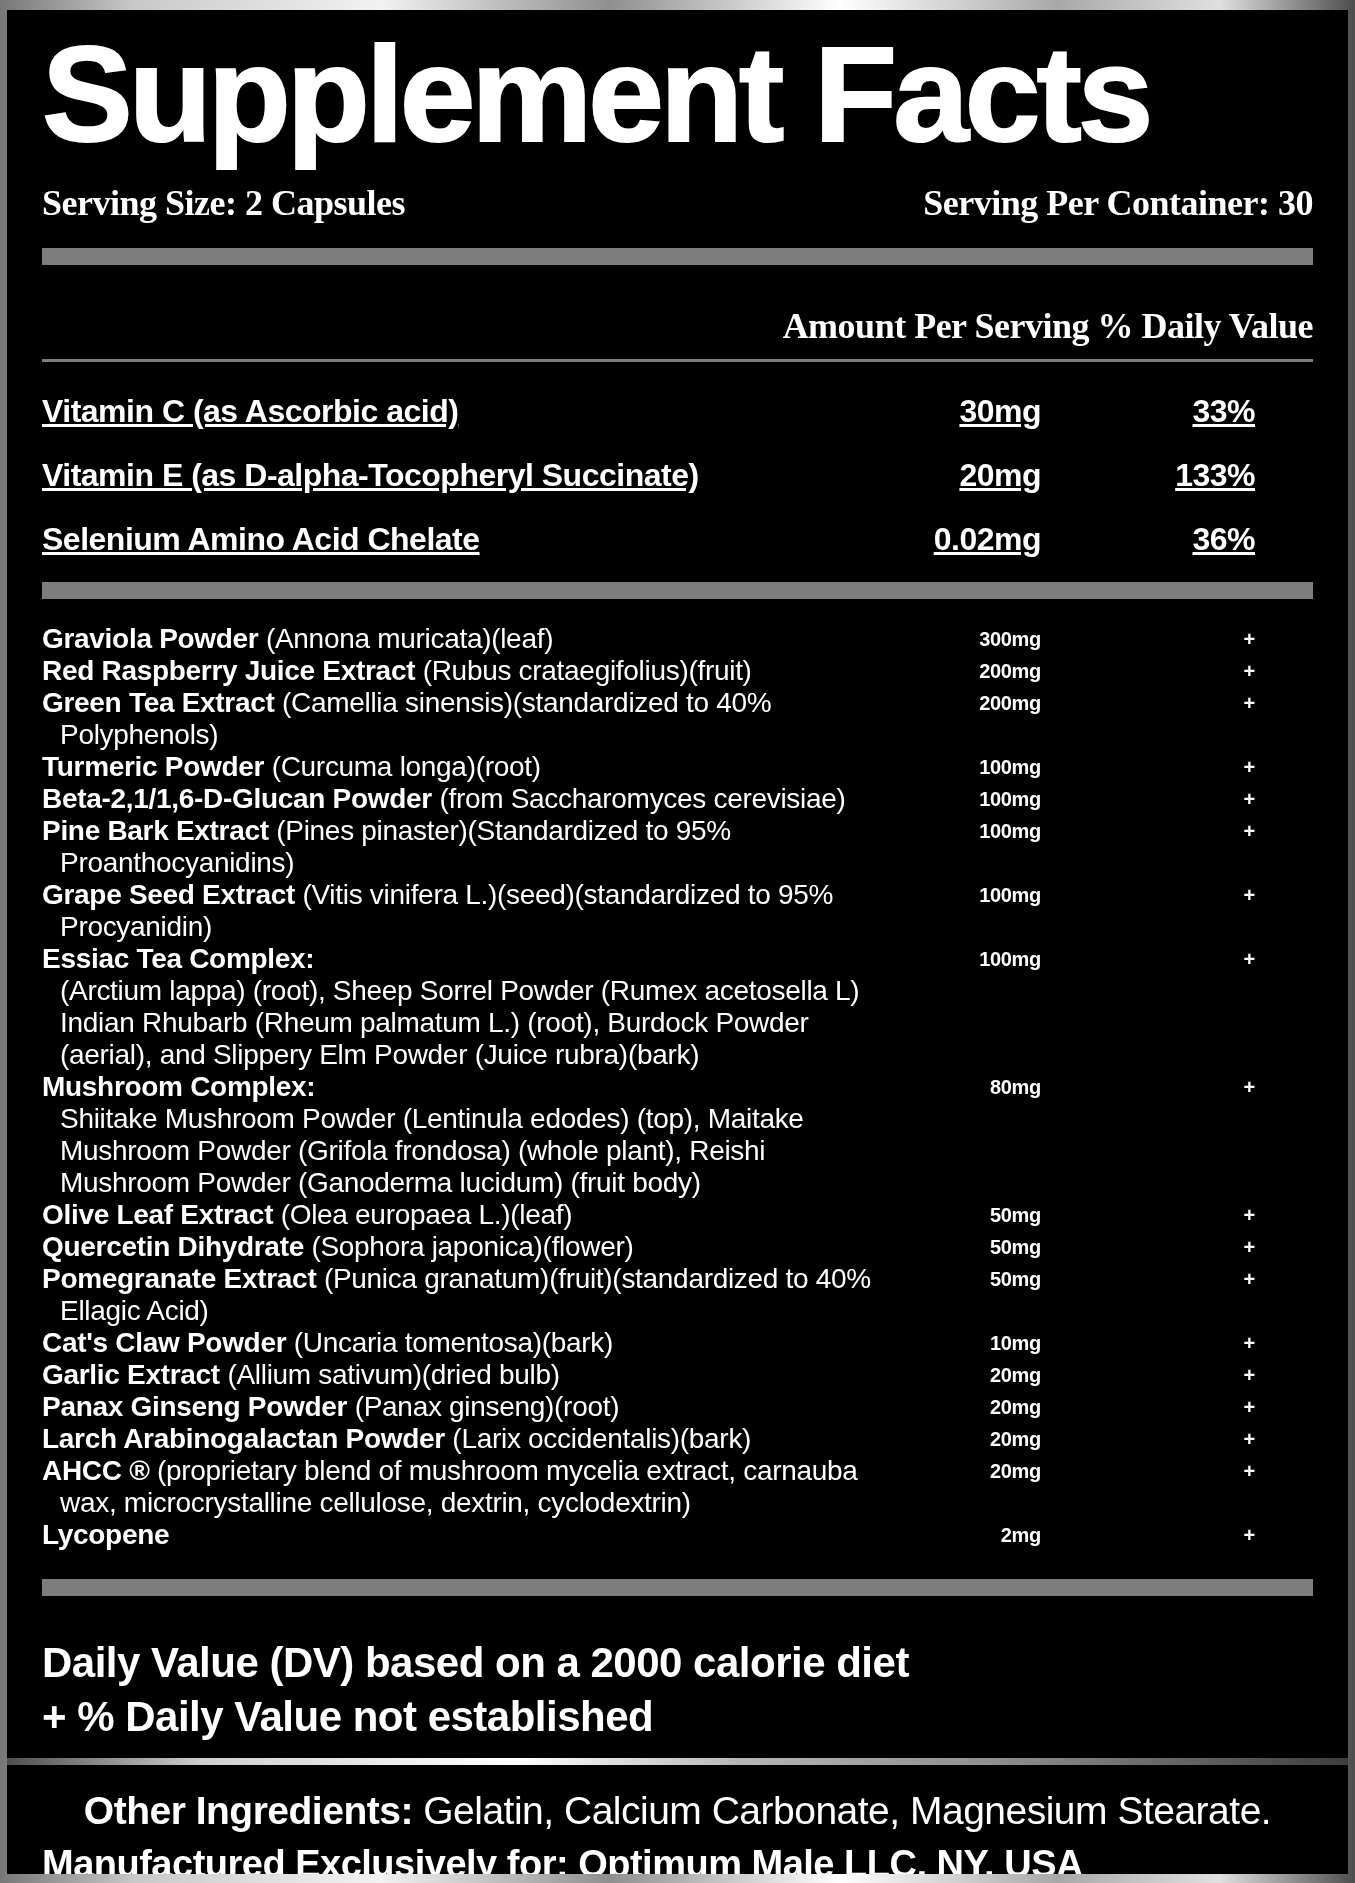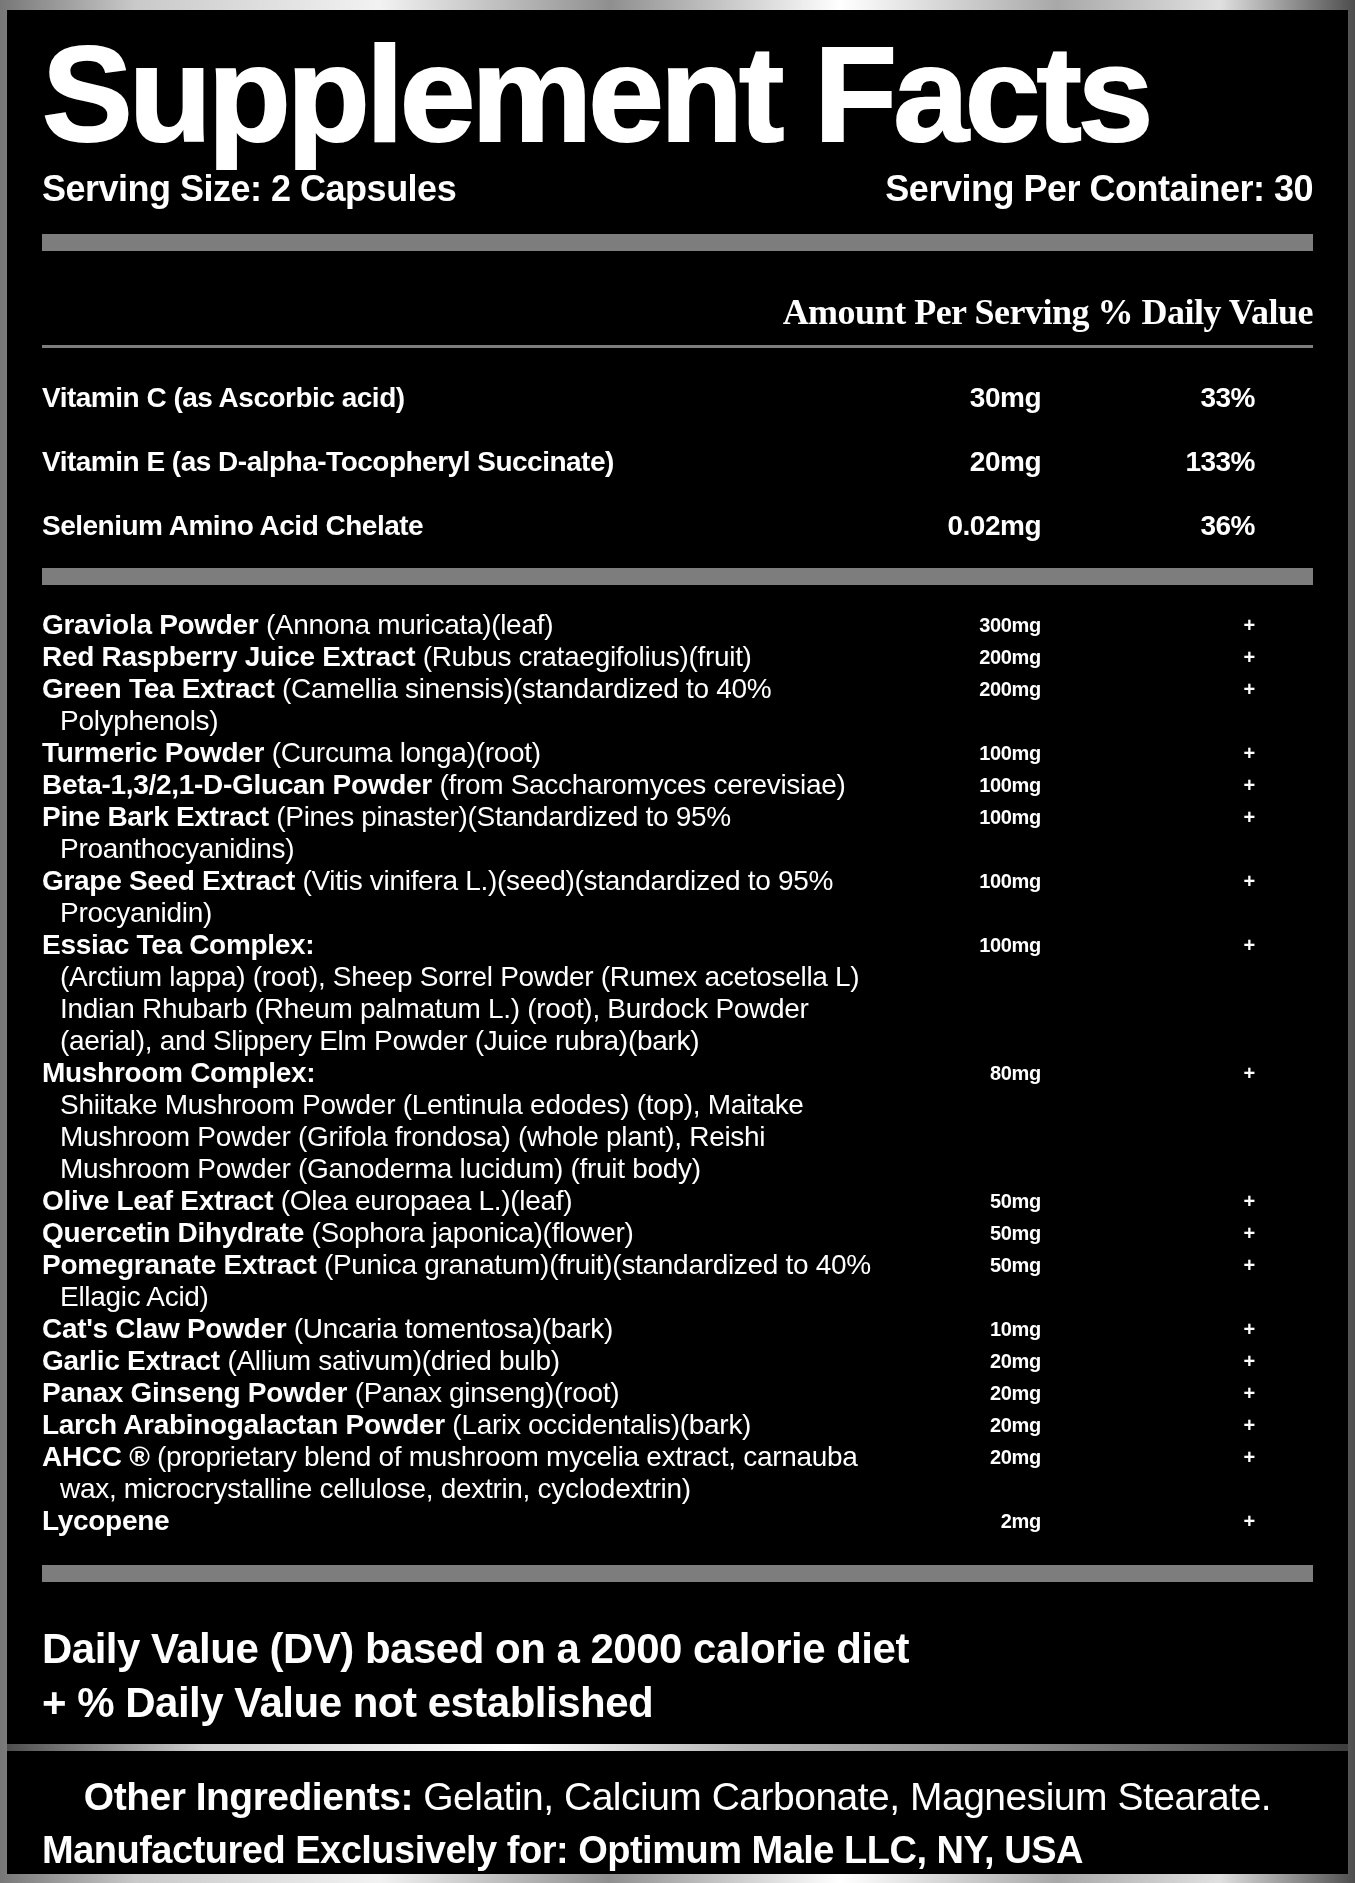--- a/index.html
+++ b/index.html
@@ -11,32 +11,32 @@
   }
   .inner{
     width:100%;height:100%;box-sizing:border-box;background:#000;color:#fff;
     padding:0 35px;overflow:hidden;
   }
   .title{
     margin:16px 0 0 0;font-size:136px;line-height:1.0;font-weight:bold;
     letter-spacing:-4px;white-space:nowrap;
     -webkit-text-stroke:2px #fff;
   }
-  .serving-row{display:flex;justify-content:space-between;margin-top:6px;
-    font-size:36px;font-weight:bold;letter-spacing:-0.5px;}
+  .serving-row{display:flex;justify-content:space-between;margin-top:20px;
+    font-size:36px;font-weight:bold;letter-spacing:-0.5px;font-family:Liberation Serif, serif;}
   .bar{height:17px;background:#7d7d7d;}
   .bar1{margin-top:24px;}
   .col-header{margin-top:40px;text-align:right;font-size:36px;font-weight:bold;letter-spacing:-0.5px;font-family:Liberation Serif, serif;}
   .thin-rule{margin-top:12px;height:3px;background:#7d7d7d;}
   .vitamins{margin-top:18px;}
   .row{display:grid;grid-template-columns:1fr 160px 272px;align-items:start;}
   .cell{min-width:0;}
   .amt{text-align:right;font-weight:bold;white-space:nowrap;}
   .dv{text-align:right;padding-right:58px;font-weight:bold;white-space:nowrap;}
-  .vit-row{font-size:28px;line-height:33px;padding:15px 0 16px 0;font-weight:bold;letter-spacing:-0.5px;}
+  .vit-row{font-size:32px;line-height:33px;padding:15px 0 16px 0;font-weight:bold;letter-spacing:-0.5px;text-decoration:underline;}
   .vit-row .name{white-space:nowrap;}
   .bar2{margin-top:10px;}
   .ingredients{margin-top:24px;font-size:28px;line-height:32px;letter-spacing:-0.3px;}
   .ing-row .name{white-space:nowrap;overflow:visible;}
   .ing-row b{letter-spacing:-0.3px;}
   .cont-line{padding-left:18px;white-space:nowrap;}
   .ing-row .amt,.ing-row .dv{font-size:20px;}
   .bar3{margin-top:28px;}
   .footnotes{margin-top:40px;font-size:42px;font-weight:bold;line-height:54px;letter-spacing:-0.5px;}
   .metal-rule{
@@ -119,21 +119,21 @@
         <div class="row ing-row">
           <div class="cell name">
             <div class="first-line"><b>Turmeric Powder</b><span> (Curcuma longa)(root)</span></div>
           </div>
           <span class="cell amt">100mg</span>
           <span class="cell dv">+</span>
         </div>
 
         <div class="row ing-row">
           <div class="cell name">
-            <div class="first-line"><b>Beta-1,3/2,1-D-Glucan Powder</b><span> (from Saccharomyces cerevisiae)</span></div>
+            <div class="first-line"><b>Beta-2,1/1,6-D-Glucan Powder</b><span> (from Saccharomyces cerevisiae)</span></div>
           </div>
           <span class="cell amt">100mg</span>
           <span class="cell dv">+</span>
         </div>
 
         <div class="row ing-row">
           <div class="cell name">
             <div class="first-line"><b>Pine Bark Extract</b><span> (Pines pinaster)(Standardized to 95%</span></div>
           <div class="cont-line">Proanthocyanidins)</div>
           </div>

